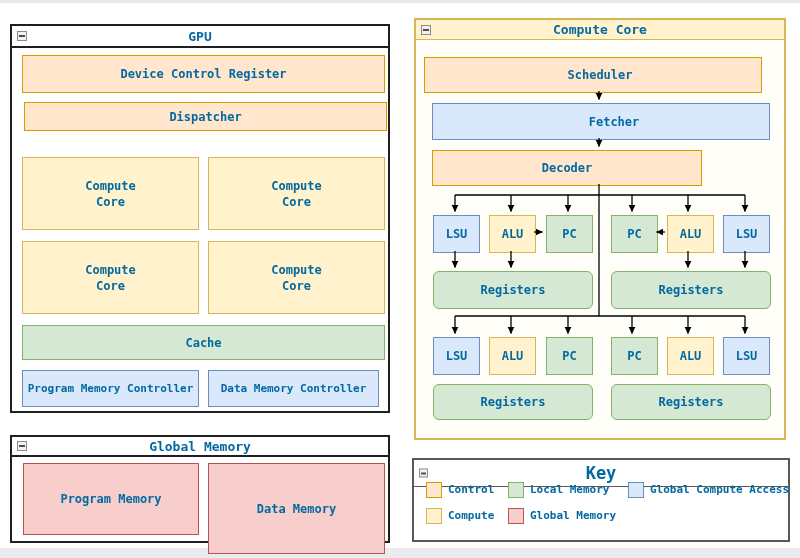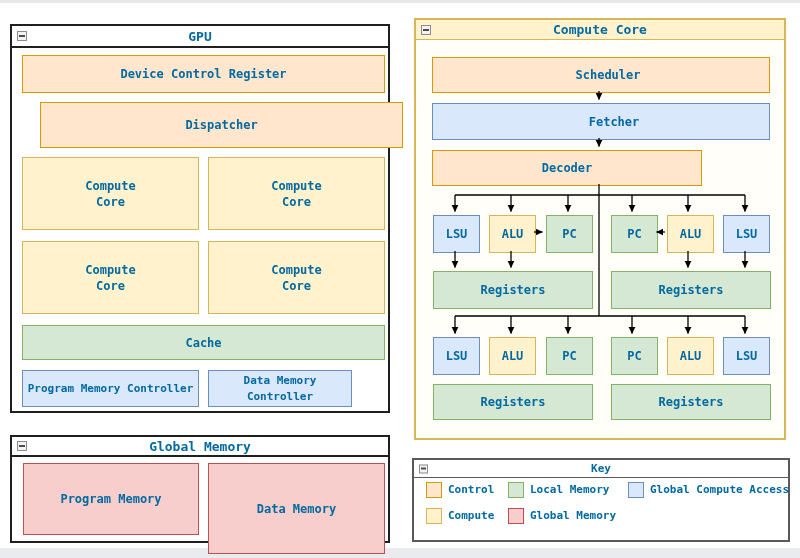--- a/index.html
+++ b/index.html
@@ -35,52 +35,52 @@
   .fill-control  { background:#FFE6CC; border:1px solid #D79B00; }
   .fill-compute  { background:#FFF2CC; border:1px solid #D6B656; }
   .fill-local    { background:#D5E8D4; border:1px solid #82B366; }
   .fill-global   { background:#F8CECC; border:1px solid #B85450; }
   .fill-gma      { background:#DAE8FC; border:1px solid #6C8EBF; }
 
   
   .win-gpu { left:10px; top:24px; width:380px; height:389px; border:2px solid #1f1f1f; }
   .win-gpu .titlebar { height:22px; border-bottom:2px solid #1f1f1f; background:#fff; }
   .gpu-dcr   { left:10px; top:29px;  width:363px; height:38px; }
-  .gpu-disp  { left:28px; top:76px;  width:363px; height:46px; }
+  .gpu-disp  { left:12px; top:76px;  width:363px; height:29px; }
   .gpu-cc1   { left:10px;  top:131px; width:177px; height:73px; }
   .gpu-cc2   { left:196px; top:131px; width:177px; height:73px; }
   .gpu-cc3   { left:10px;  top:215px; width:177px; height:73px; }
   .gpu-cc4   { left:196px; top:215px; width:177px; height:73px; }
   .gpu-cache { left:10px; top:299px; width:363px; height:35px; }
   .gpu-pmc   { left:10px;  top:344px; width:177px; height:37px; font-size:11px; }
-  .gpu-dmc   { left:196px; top:344px; width:144px; height:37px; font-size:11px; }
+  .gpu-dmc   { left:196px; top:344px; width:171px; height:37px; font-size:11px; }
 
   
   .win-gm { left:10px; top:435px; width:380px; height:108px; border:2px solid #1f1f1f; }
   .win-gm .titlebar { height:20px; border-bottom:2px solid #1f1f1f; background:#fff; }
   .gm-pm { left:11px;  top:26px; width:176px; height:72px; }
   .gm-dm { left:196px; top:26px; width:177px; height:91px; }
 
   
   .win-cc { left:414px; top:18px; width:372px; height:422px; border:2px solid #D6B656; background:#FFFEF8; }
   .win-cc .titlebar { height:20px; border-bottom:1px solid #D6B656; background:#FFF2CC; }
-  .cc-sched { left:16px; top:37px;  width:338px; height:36px;padding-left:14px; }
+  .cc-sched { left:8px; top:37px;  width:338px; height:36px;padding-left:14px; }
   .cc-fetch { left:16px; top:83px;  width:338px; height:37px;padding-left:26px; }
   .cc-dec   { left:16px; top:130px; width:270px; height:36px; }
   .u { width:47px; height:38px; }
   .r1 { top:195px; } .r2 { top:317px; }
   .ux1 { left:17px; } .ux2 { left:73px; } .ux3 { left:130px; }
   .ux4 { left:195px; } .ux5 { left:251px; } .ux6 { left:307px; }
-  .reg { width:160px; height:38px; }
+  .reg { width:160px; height:38px;border-radius:6px; }
   .regy1 { top:251px; } .regy2 { top:364px; height:36px; }
   .regxl { left:17px; } .regxr { left:195px; }
 
   
   .win-key { left:412px; top:458px; width:378px; height:84px; border:2px solid #595959; }
-  .win-key .titlebar { height:18px; border-bottom:1px solid #595959; background:#fff; font-size:11px; }
+  .win-key .titlebar { height:27px; border-bottom:1px solid #595959; background:#fff; font-size:17px; }
   .win-key .collapse { width:9px; height:9px; }
   .win-key .collapse::after { top:2.5px; }
   .key-item { position:absolute; display:flex; align-items:center; gap:6px; height:16px; }
   .swatch { width:16px; height:16px; flex:0 0 16px; }
   .key-label { font-size:11px; font-weight:bold; white-space:nowrap; line-height:16px; }
   .ki-1 { left:12px; top:22px; } .ki-2 { left:94px; top:22px; } .ki-3 { left:214px; top:22px; }
   .ki-4 { left:12px; top:48px; } .ki-5 { left:94px; top:48px; }
 
   .arrows { position:absolute; left:0; top:0; width:800px; height:558px; pointer-events:none; }
   .arrows line, .arrows path.conn { stroke:#000; stroke-width:1.3; fill:none; }

